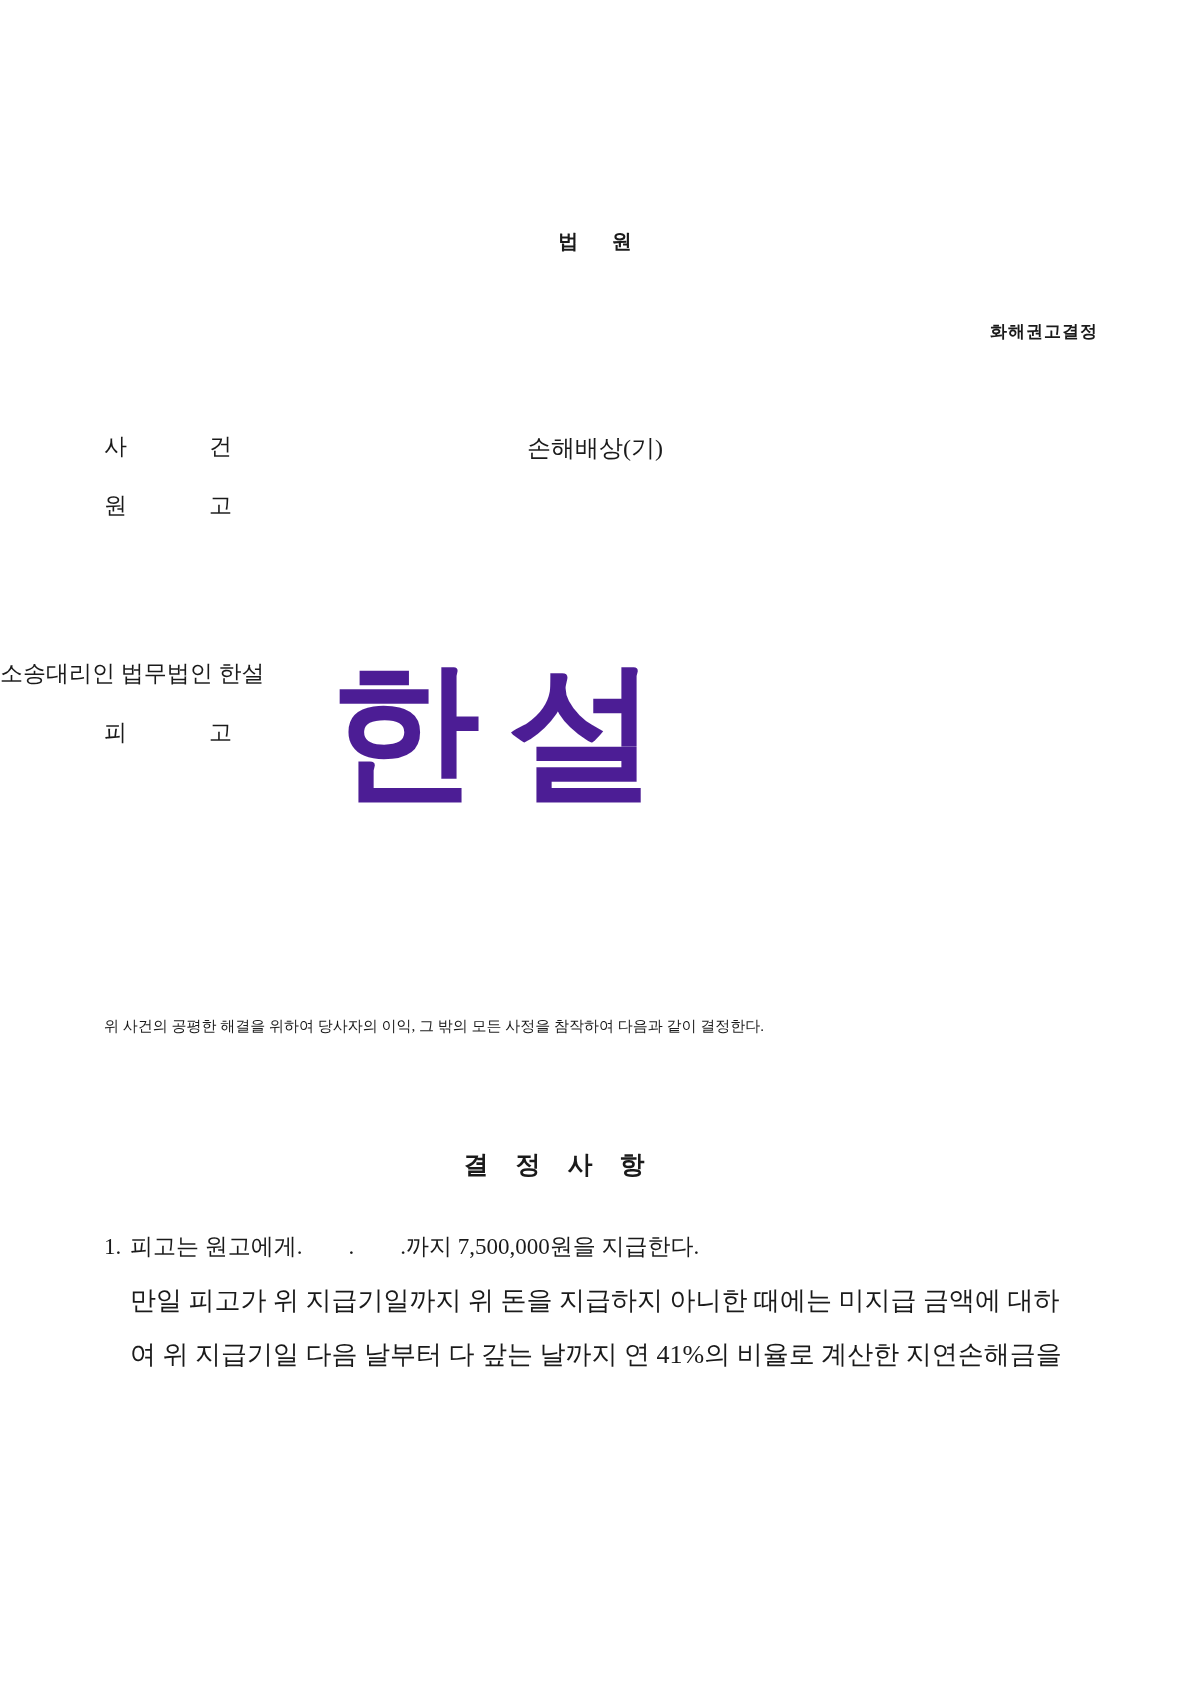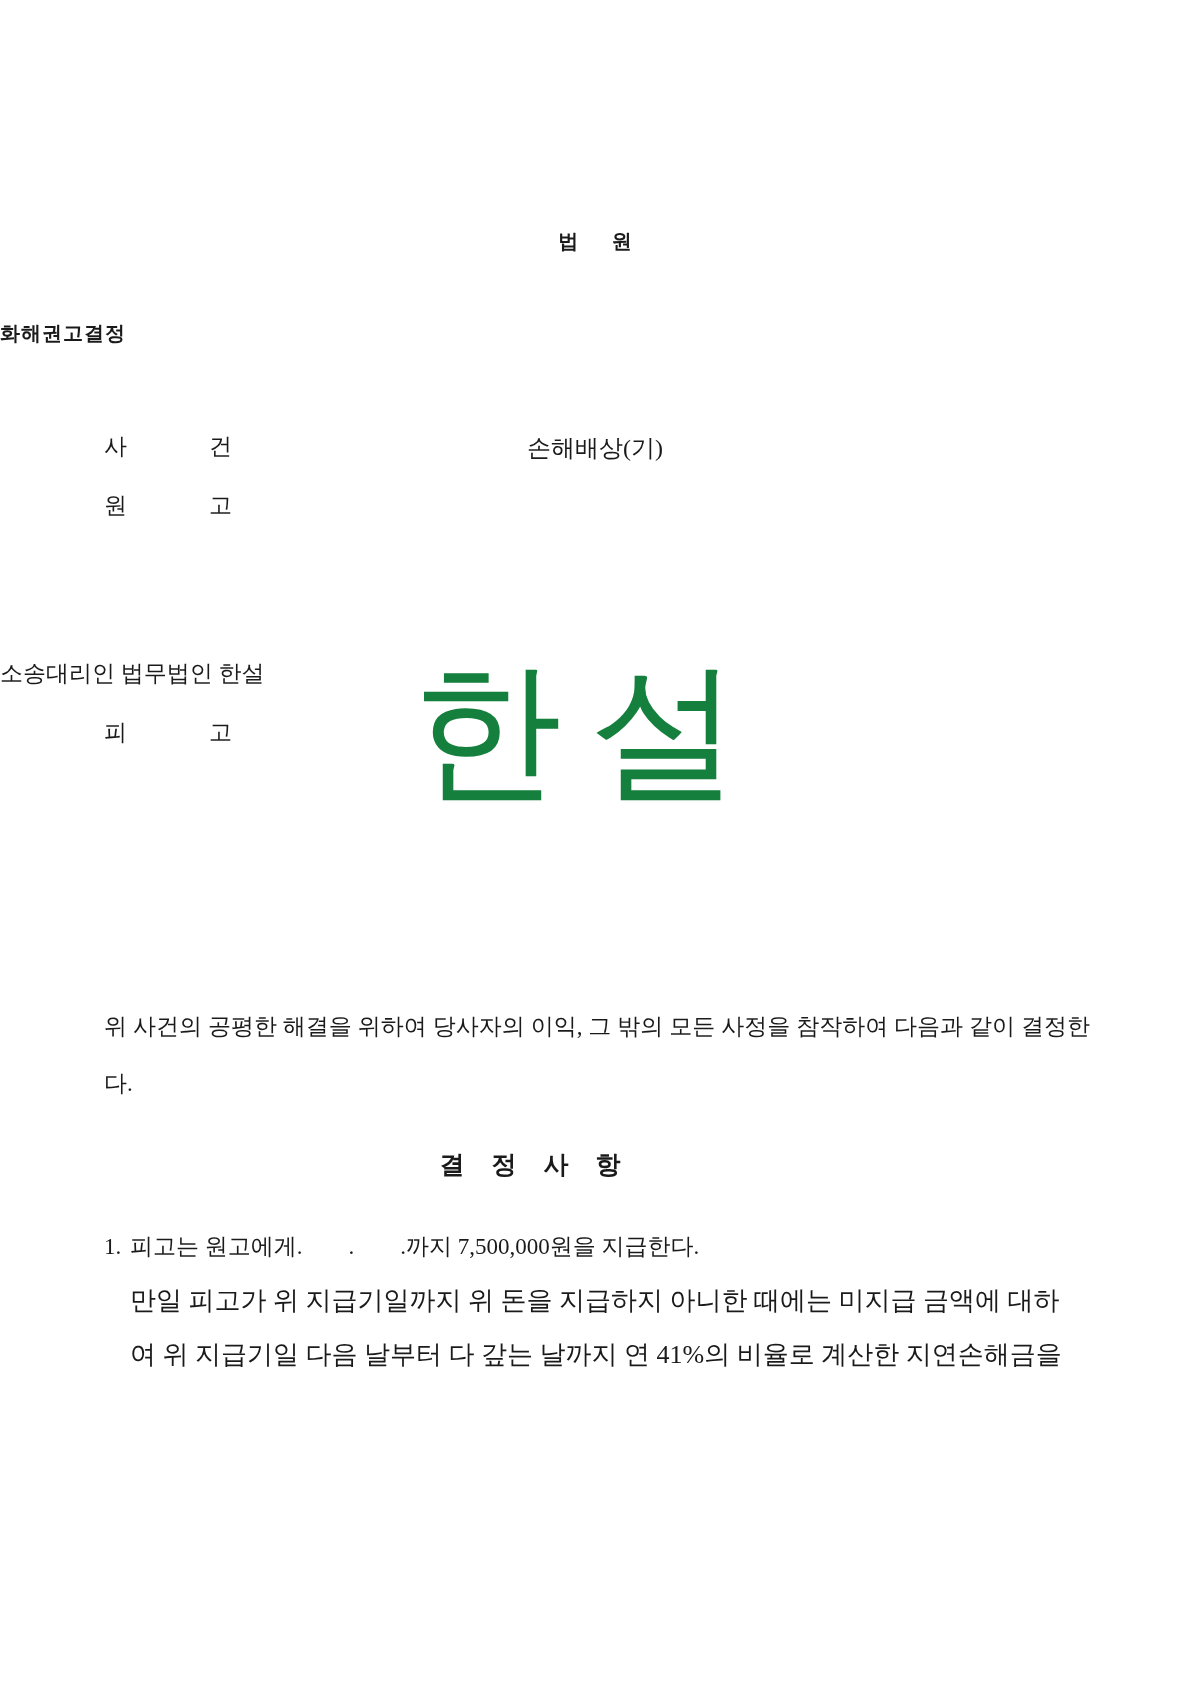--- a/index.html
+++ b/index.html
@@ -17,27 +17,26 @@
     overflow: hidden;
   }
 
   
   .watermark {
     position: absolute;
     left: 330px;
     top: 645px;
     width: 520px;
     height: 170px;
-    color: #15803d;
+    color: #4c1d95;
     font-family: "Liberation Sans", sans-serif;
     font-size: 150px;
-    font-weight: 400;
+    font-weight: 700;
     letter-spacing: 28px;
     line-height: 170px;
-    text-align: center;
     white-space: nowrap;
     user-select: none;
     pointer-events: none;
     z-index: 0;
   }
 
   .content {
     position: relative;
     z-index: 1;
   }
@@ -53,23 +52,23 @@
     font-weight: 700;
     letter-spacing: 14px;
     text-indent: 14px;
   }
 
   .doc-title {
     position: absolute;
     top: 320px;
     left: 0;
     width: 1098px;
-    text-align: left;
-    font-family: "Liberation Sans", sans-serif;
-    font-size: 20px;
+    text-align: right;
+    font-family: "Liberation Sans", sans-serif;
+    font-size: 17px;
     font-weight: 700;
     letter-spacing: 1px;
   }
 
   .field-row {
     position: absolute;
     left: 104px;
     width: 1000px;
     font-size: 23px;
     line-height: 30px;
@@ -108,38 +107,39 @@
     width: 1190px;
     font-size: 23px;
     padding-right: 160px;
     box-sizing: border-box;
   }
 
   .para {
     position: absolute;
     left: 104px;
     width: 986px;
-    font-size: 23px;
+    font-size: 15px;
     line-height: 57px;
     text-align: justify;
     text-justify: inter-word;
   }
   .para-intro { top: 998px; }
 
   .decision-heading {
     position: absolute;
     top: 1148px;
     left: 0;
     width: 1060px;
     text-align: center;
     font-family: "Liberation Sans", sans-serif;
     font-size: 25px;
     font-weight: 700;
     letter-spacing: 10px;
     text-indent: 10px;
+    padding-left: 24px;
   }
 
   .item {
     position: absolute;
     left: 104px;
     width: 1000px;
     font-size: 23px;
     line-height: 57px;
   }
   .item-1 { top: 1218px; }

